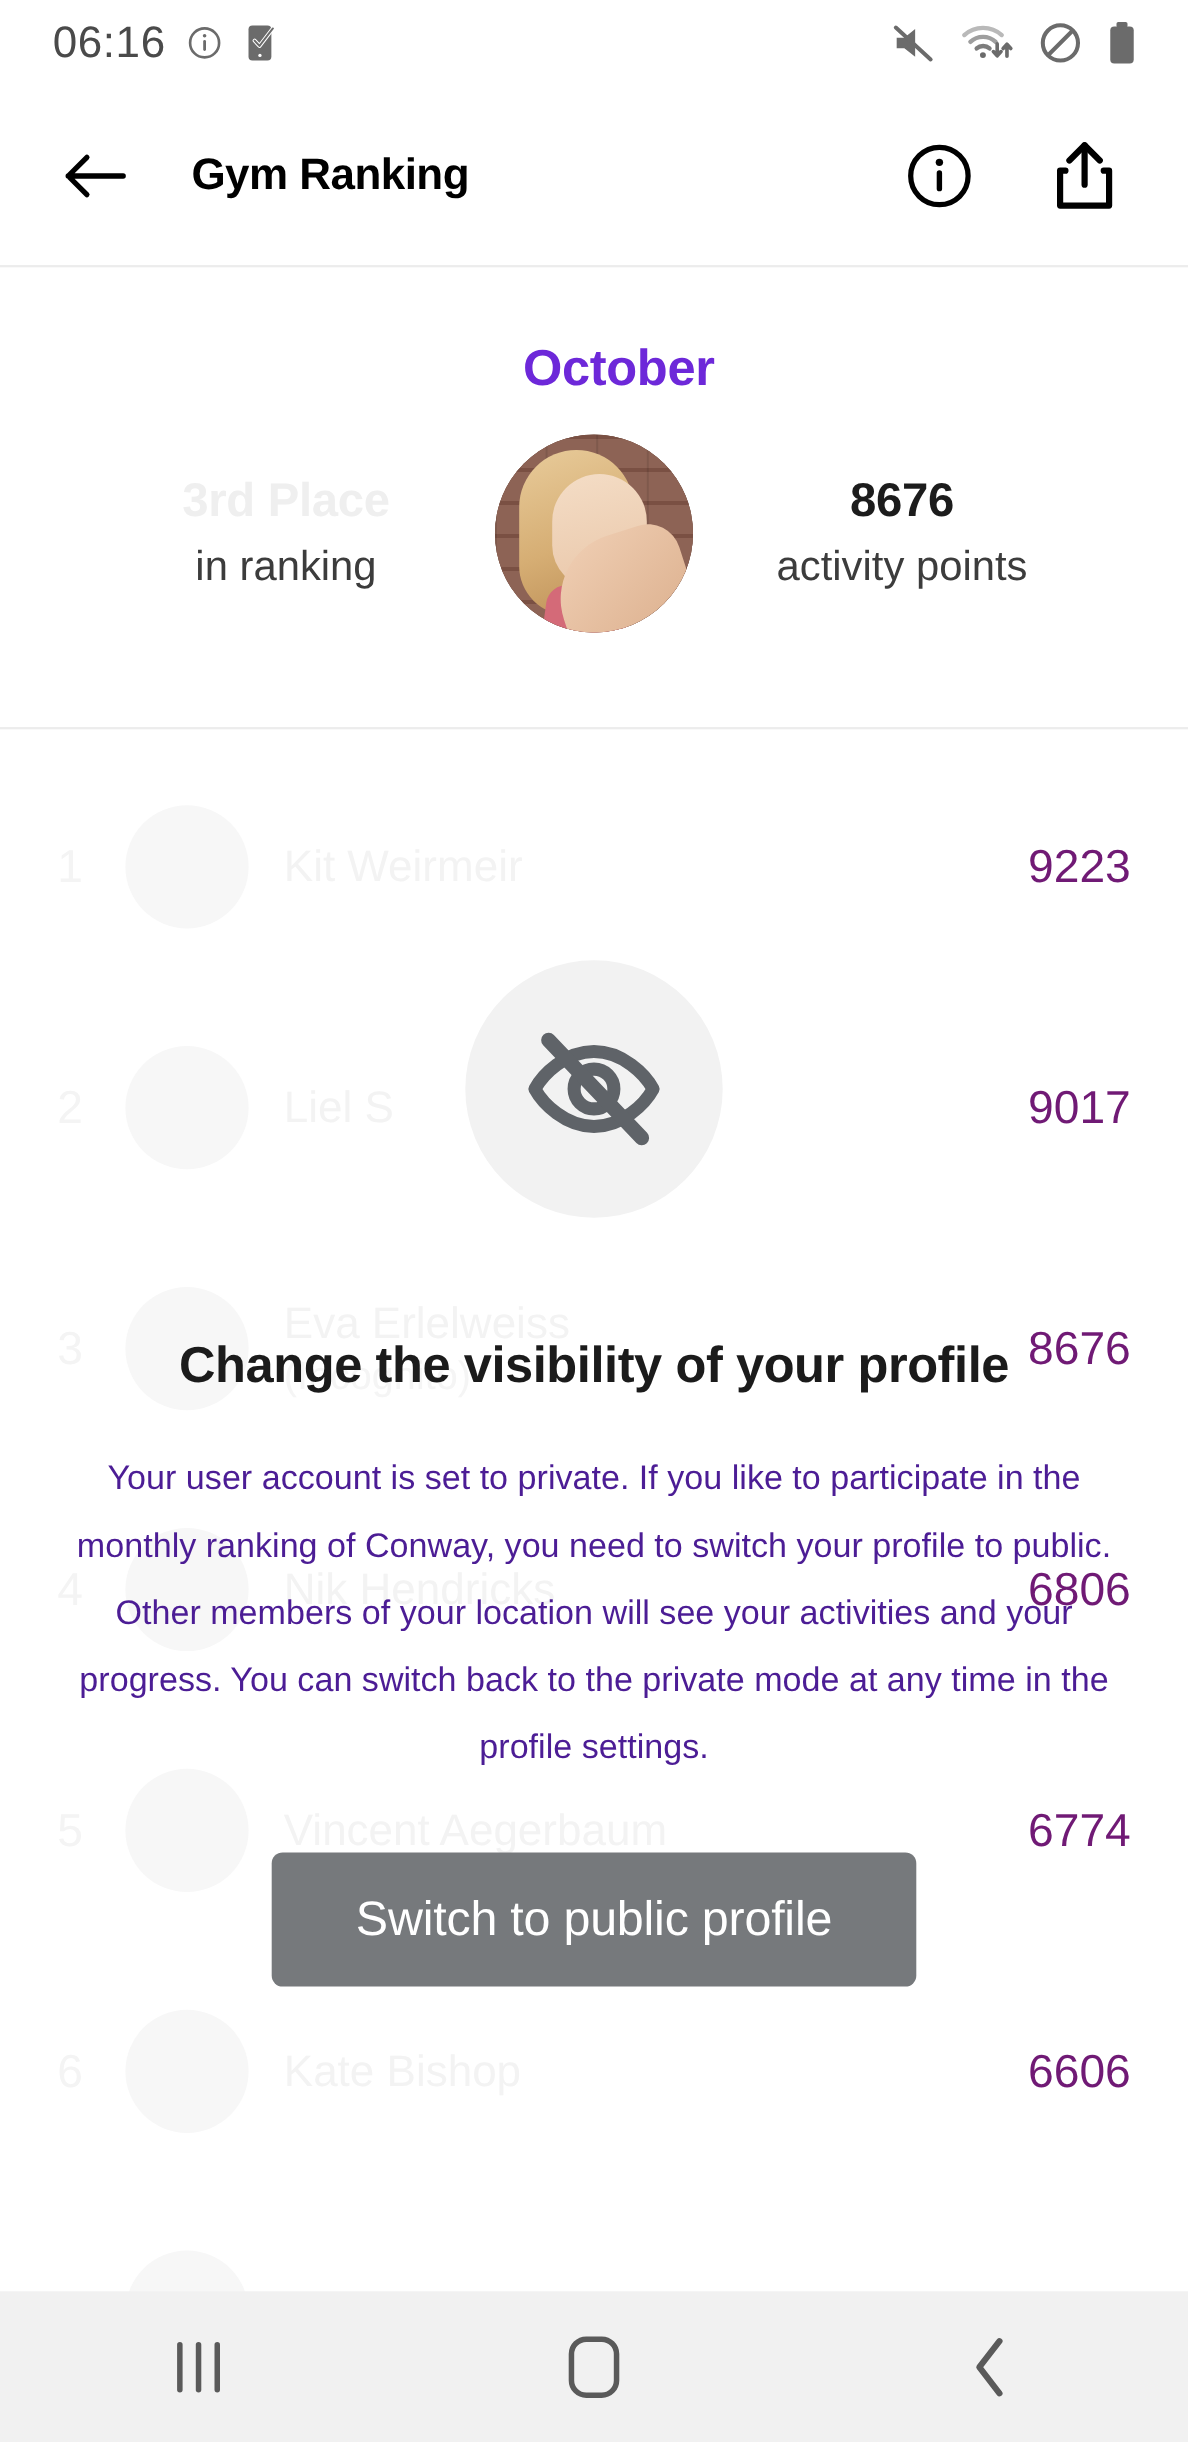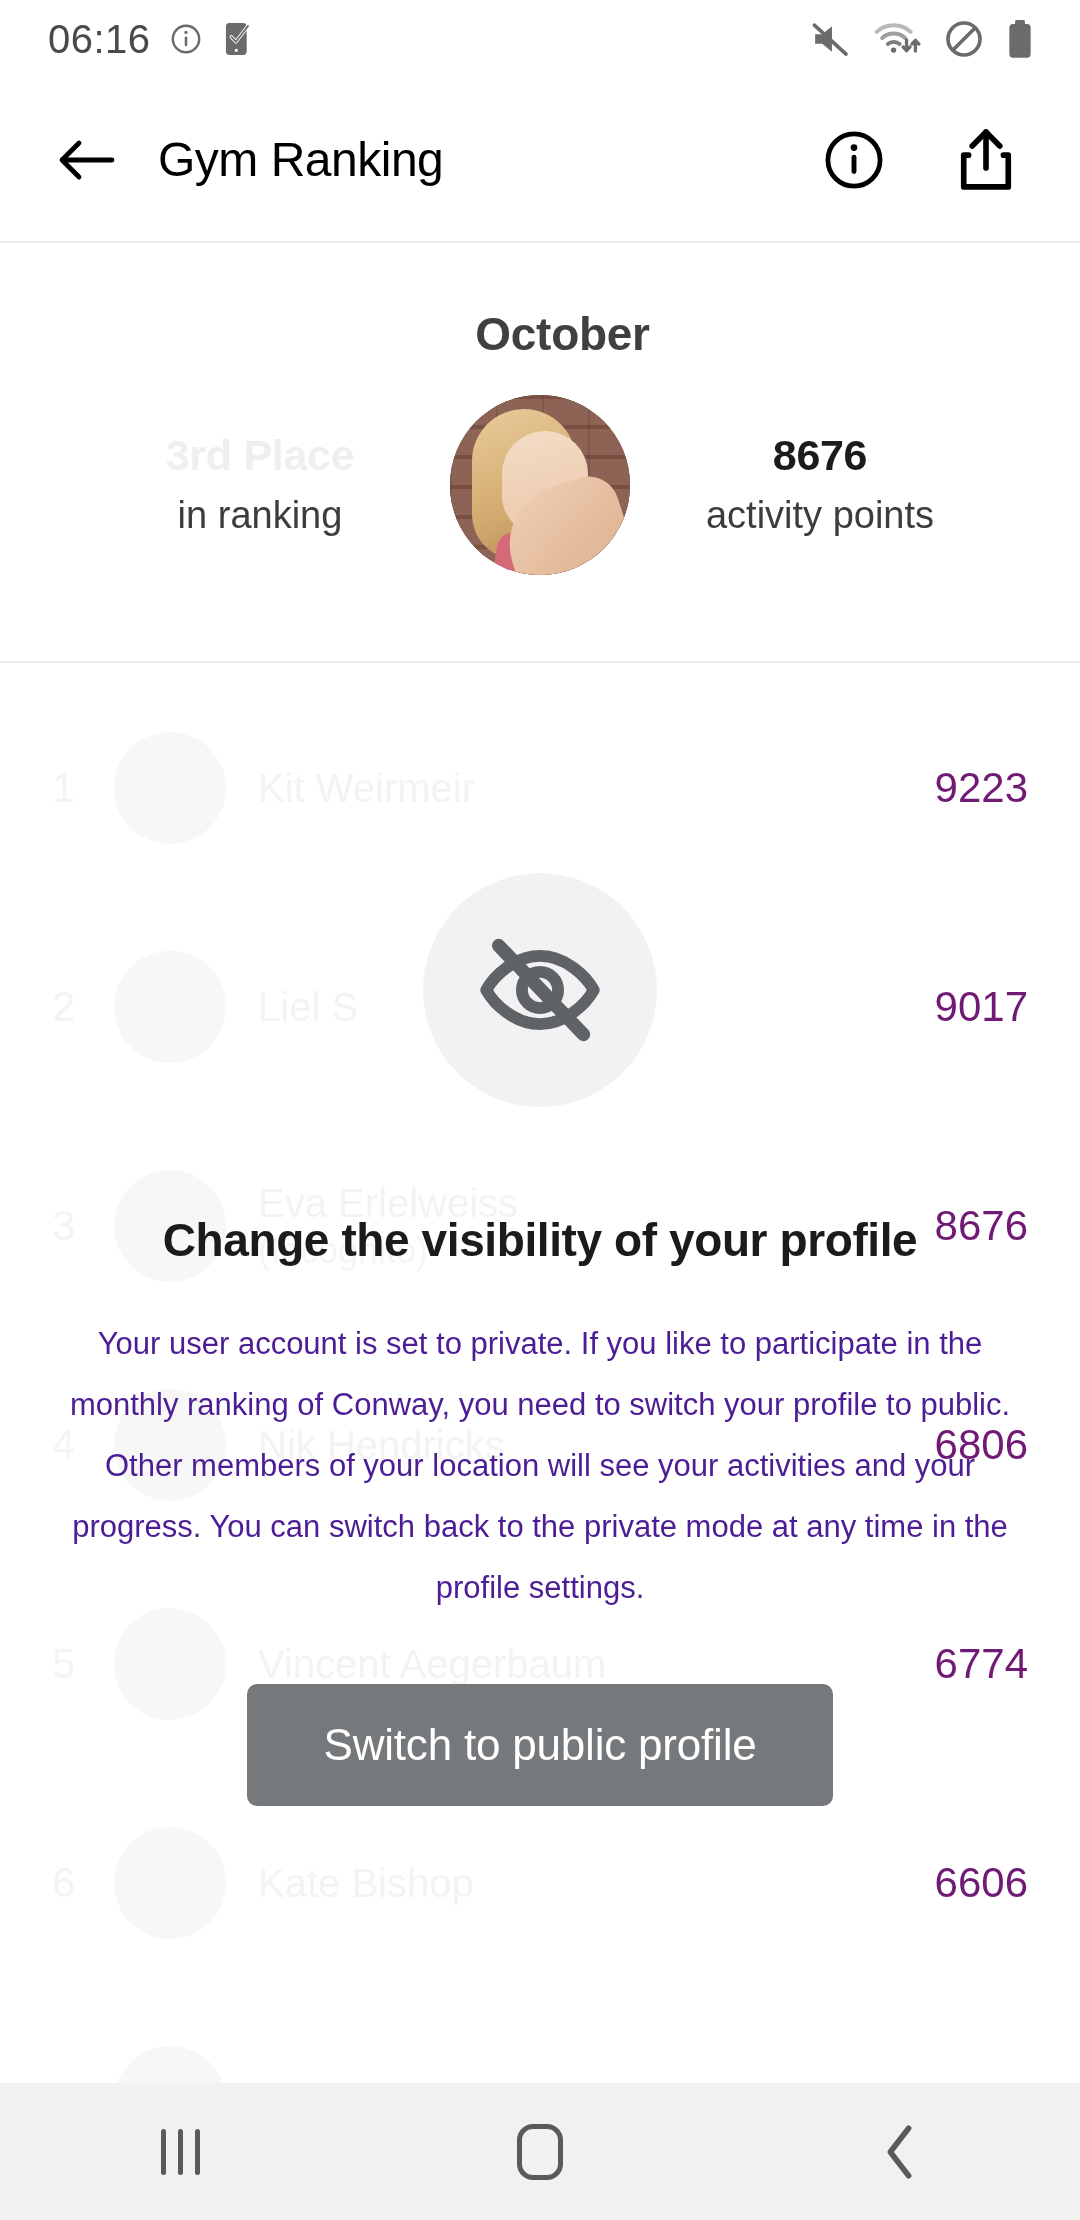--- a/index.html
+++ b/index.html
@@ -23,35 +23,35 @@
 
   
   .appbar{
     position:absolute; top:78px; left:0; width:1080px; height:165px;
     background:#ffffff; display:flex; align-items:center;
     border-bottom:2px solid #ececec;
   }
   .appbar-back{ margin-left:48px; width:76px; height:76px;
     display:flex; align-items:center; justify-content:center; }
   .appbar-title{
-    margin-left:34px; font-size:48px; font-weight:normal; color:#000000;
+    margin-left:50px; font-size:40px; font-weight:bold; color:#000000;
     letter-spacing:-0.5px;
   }
   .appbar-actions{ margin-left:auto; display:flex; align-items:center;
     gap:68px; padding-right:62px; }
   .appbar-btn{ width:64px; height:64px; display:flex;
     align-items:center; justify-content:center; }
 
   
   .summary{
     position:absolute; top:245px; left:0; width:1080px; height:418px;
     background:#ffffff; border-bottom:2px solid #ececec;
   }
   .summary-month{
-    text-align:center; font-size:46px; font-weight:bold; color:#404040;
+    text-align:center; font-size:46px; font-weight:bold; color:#6d28d9;
     padding-top:62px; letter-spacing:-0.3px;margin-left:45px;
   }
   .summary-row{
     display:flex; align-items:center; justify-content:center;
     margin-top:34px;
   }
   .sum-col{ width:380px; text-align:center; }
   .sum-big{ font-size:43px; font-weight:bold; color:#efefef;
     line-height:1.25; letter-spacing:-0.3px; }
   .sum-big.dark{ color:#1c1c1c; }

